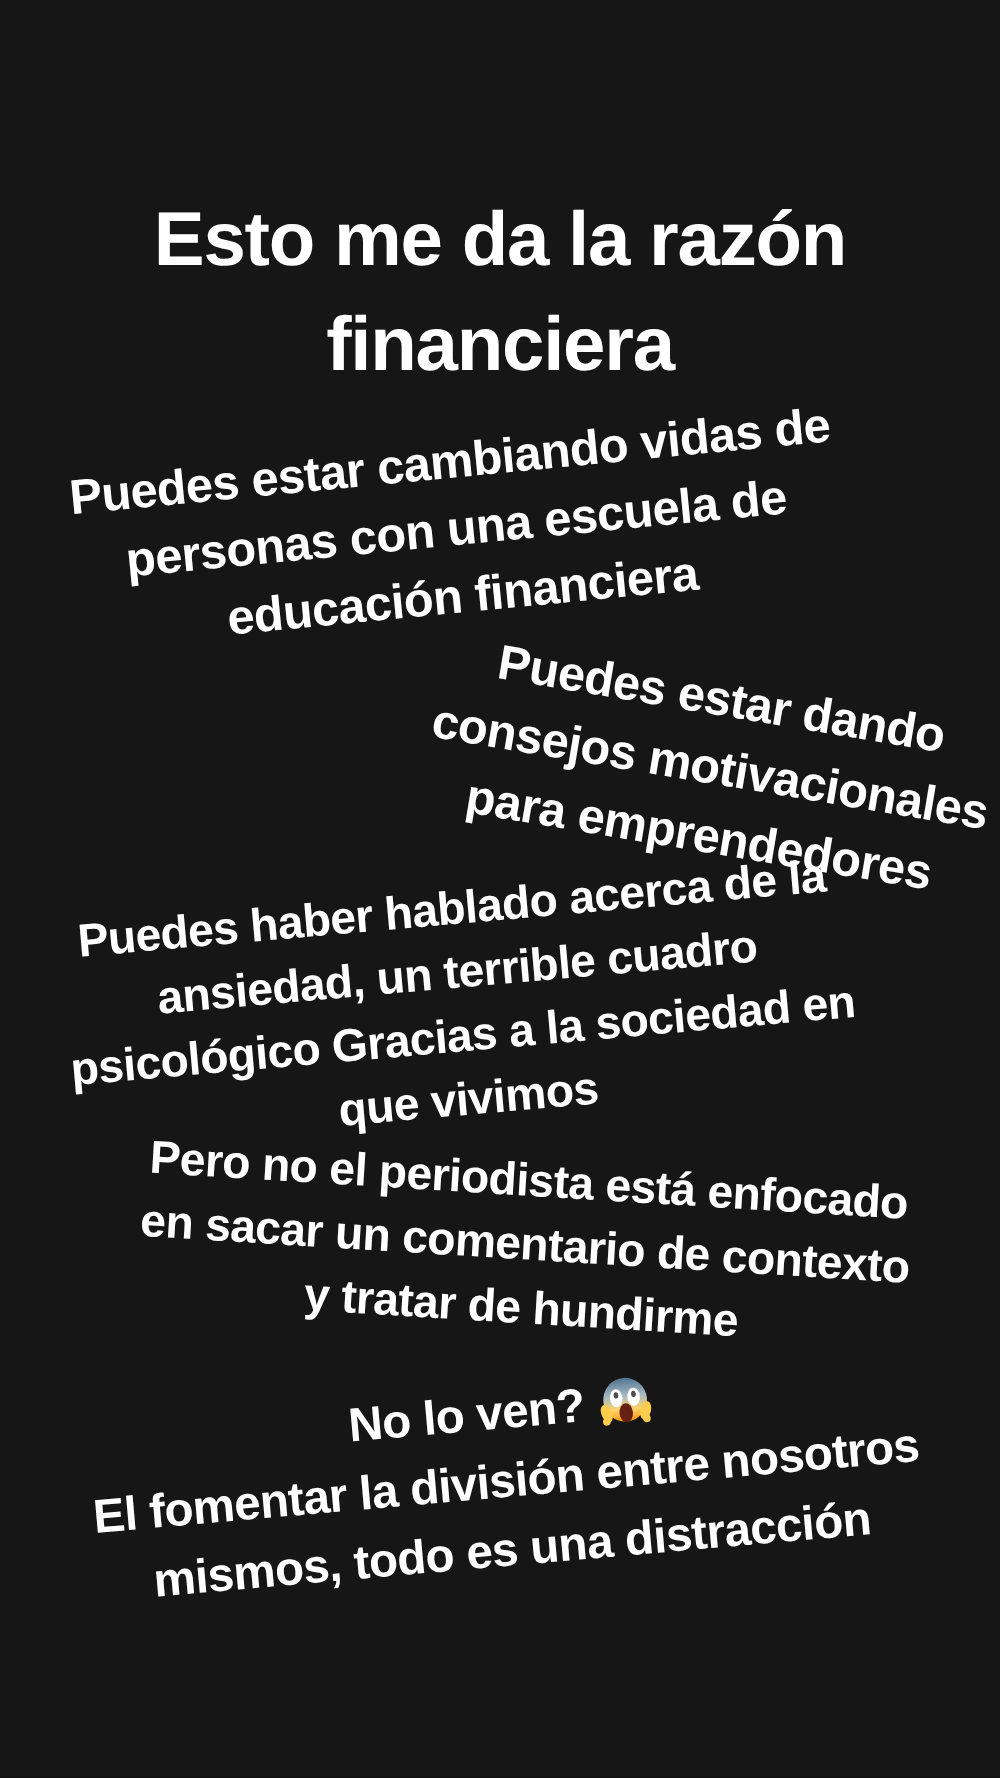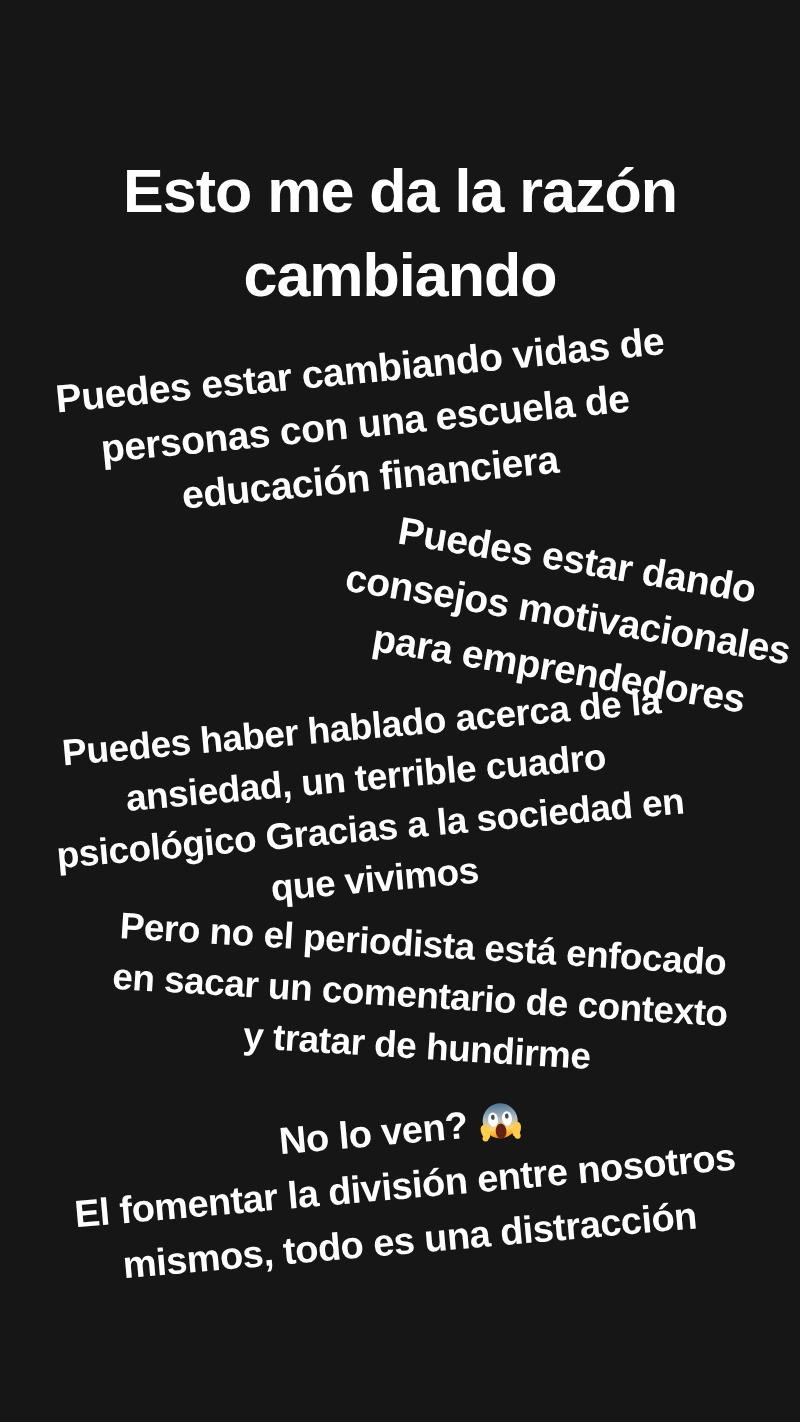--- a/index.html
+++ b/index.html
@@ -81,21 +81,21 @@
     margin-left: 12px;
   }
 </style>
 </head>
 <body>
 
 <div class="screen">
 
   <div class="block title-block">
     <div class="line">Esto me da la razón</div>
-    <div class="line">cambiando</div>
+    <div class="line">financiera</div>
   </div>
 
   <div class="block block-school">
     <div class="line">Puedes estar cambiando vidas de</div>
     <div class="line">personas con una escuela de</div>
     <div class="line">educación financiera</div>
   </div>
 
   <div class="block block-advice">
     <div class="line">Puedes estar dando</div>

